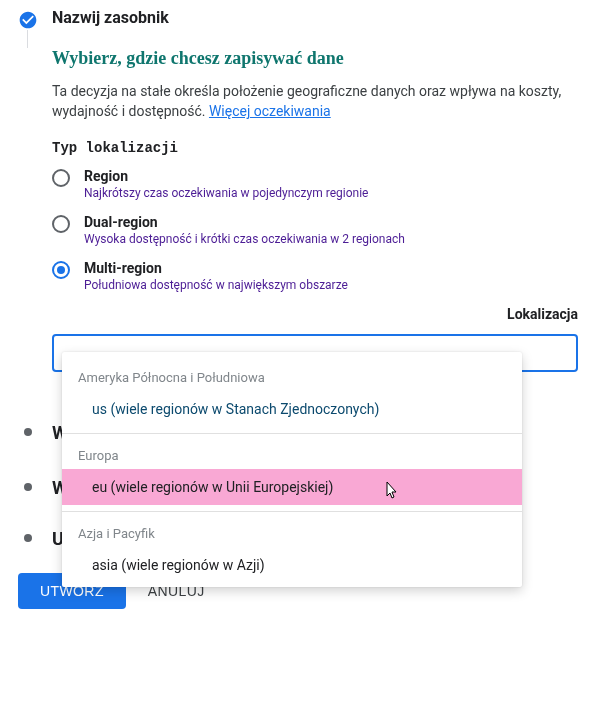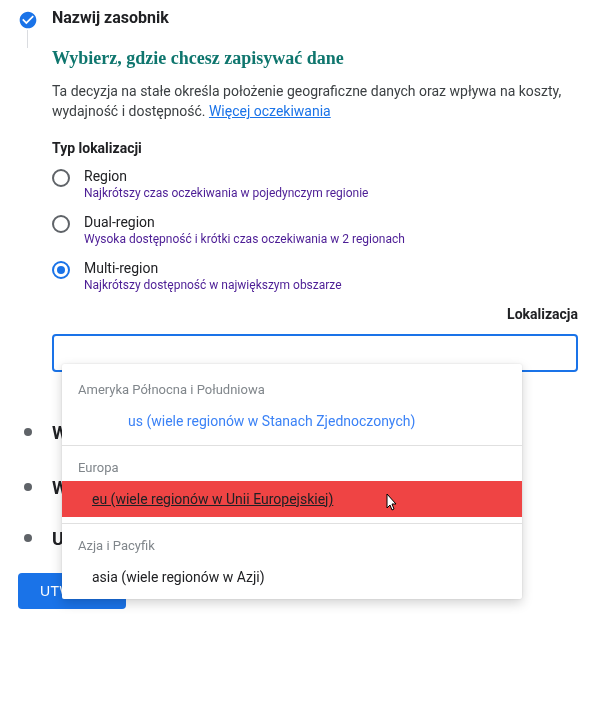--- a/index.html
+++ b/index.html
@@ -20,57 +20,57 @@
   .connector {
     width: 1px; background: #dadce0; height: 14px;
     margin-left: 9px;
   }
   .connector-tall { height: 18px; }
   .desc {
     font-size: 14px; color: #3c4043; margin-top: 12px; line-height: 1.45;
   }
   .link { color: #1a73e8; text-decoration: underline; cursor: pointer; }
   .section-label {
-    font-size: 14px; font-weight: 700; color: #202124; margin-top: 18px;
+    font-size: 14px; font-weight: 700; color: #202124; margin-top: 18px; font-family: Liberation Mono, monospace;
   }
   .radio-group { margin-top: 12px; }
   .radio-row { display: flex; align-items: flex-start; margin-bottom: 14px; cursor: pointer; }
   .radio-outer {
     width: 18px; height: 18px; border: 2px solid #5f6368; border-radius: 50%;
     flex-shrink: 0; margin-right: 14px; margin-top: 1px;
     display: flex; align-items: center; justify-content: center;
   }
   .radio-outer.selected { border-color: #1a73e8; }
   .radio-inner {
     width: 8px; height: 8px; border-radius: 50%; background: #1a73e8;
   }
   .radio-lbls { display: flex; flex-direction: column; }
-  .radio-lbl-main { font-size: 14px; font-weight: 400; color: #202124; }
+  .radio-lbl-main { font-size: 14px; font-weight: 700; color: #202124; }
   .radio-lbl-sub { font-size: 12px; color: #4c1d95; margin-top: 2px; }
   .loc-label { font-size: 14px; font-weight: 700; margin-top: 8px; margin-bottom: 12px; text-align: right; }
   .select-wrap { position: relative; }
   .select-box {
     border: 2px solid #1a73e8; border-radius: 4px; height: 38px;
     background: #fff;
   }
   .dropdown {
-    position: absolute; top: 30px; left: 10px; width: 460px;
+    position: absolute; top: 18px; left: 10px; width: 460px;
     background: #fff; border-radius: 2px;
     box-shadow: 0 4px 12px rgba(0,0,0,0.18), 0 0 2px rgba(0,0,0,0.12);
     z-index: 100;
     padding: 4px 0;
   }
   .dd-group-label {
     color: #80868b; font-size: 13px; padding: 14px 16px 6px 16px; font-weight: 400;
   }
   .dd-option {
     padding: 10px 16px 10px 30px; font-size: 14px; color: #202124; cursor: pointer;
   }
-  .dd-option.highlight { color: #3b82f6; margin-left: 36px; }
-  .dd-option.hover { background: #ef4444; text-decoration: underline; }
+  .dd-option.highlight { color: #0c4a6e; }
+  .dd-option.hover { background: #f9a8d4; }
   .dd-divider { border-top: 1px solid #e0e0e0; margin: 6px 0 0 0; }
   .cursor {
     position: absolute; width: 20px; height: 22px; top: 128px; left: 320px;
     pointer-events: none;
   }
   .upcoming-row { display: flex; align-items: center; margin-top: 14px; }
   .bullet {
     width: 8px; height: 8px; border-radius: 50%; background: #5f6368;
     margin-left: 6px; margin-right: 20px; flex-shrink: 0;
   }
@@ -132,21 +132,21 @@
           <span class="radio-lbl-main">Dual-region</span>
           <span class="radio-lbl-sub">Wysoka dostępność i krótki czas oczekiwania w 2 regionach</span>
         </div>
       </div>
       <div class="radio-row">
         <span class="radio-outer selected">
             <span class="radio-inner"></span>
           </span>
         <div class="radio-lbls">
           <span class="radio-lbl-main">Multi-region</span>
-          <span class="radio-lbl-sub">Najkrótszy dostępność w największym obszarze</span>
+          <span class="radio-lbl-sub">Południowa dostępność w największym obszarze</span>
         </div>
       </div>
     </div>
 
     <div class="loc-label">Lokalizacja</div>
 
     <div class="select-wrap">
       <div class="select-box"></div>
 
       <div class="dropdown">

